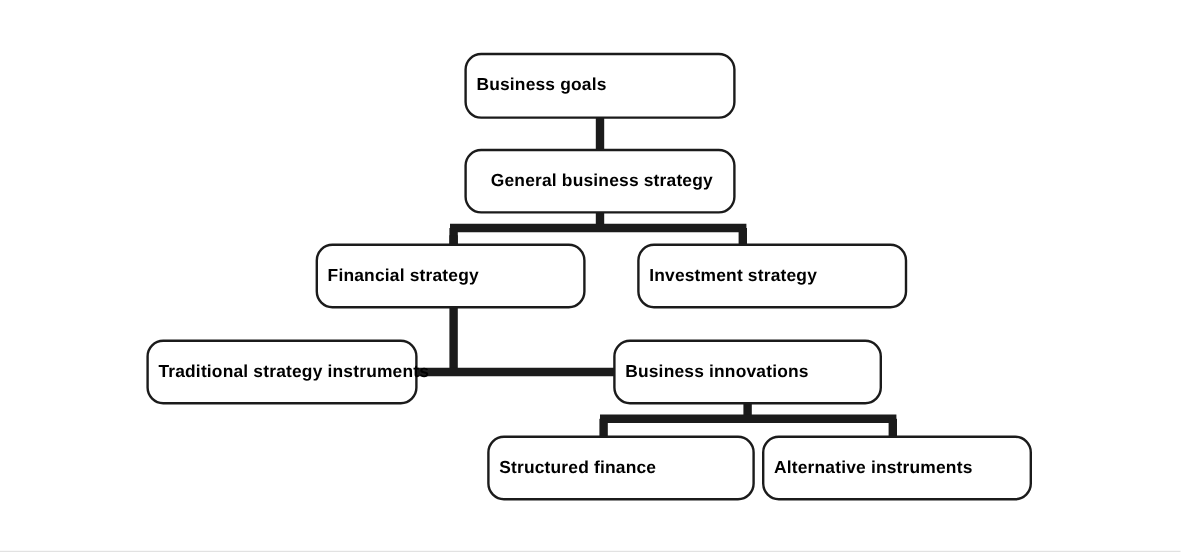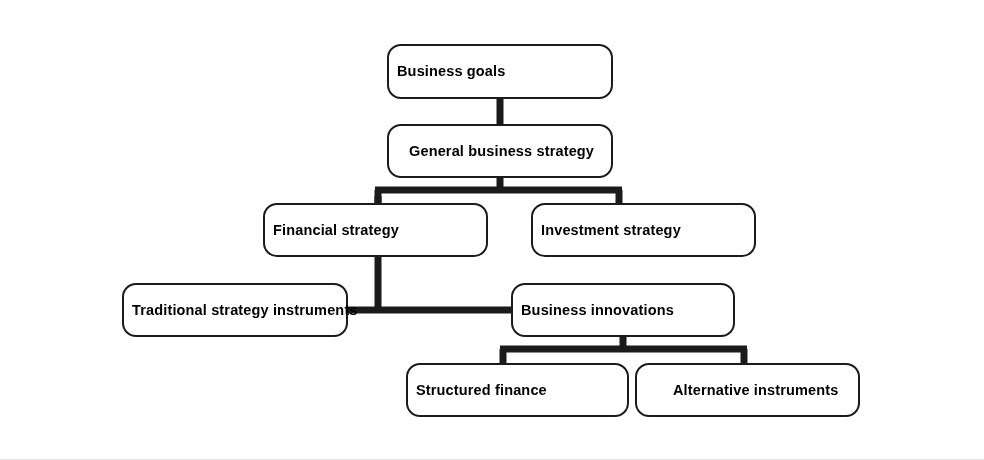--- a/index.html
+++ b/index.html
@@ -101,18 +101,18 @@
   </div>
 
   <div class="node" style="left:511px; top:283px; width:224px; height:54px;">
     <span class="node-label">Business innovations</span>
   </div>
 
   <div class="node" style="left:390px; top:363px; width:223px; height:54px;margin-left:16px;">
     <span class="node-label">Structured finance</span>
   </div>
 
-  <div class="node" style="left:635px; top:363px; width:225px; height:54px;padding-left:28px;">
+  <div class="node" style="left:635px; top:363px; width:225px; height:54px;">
     <span class="node-label">Alternative instruments</span>
   </div>
 
   <div class="bottom-hairline"></div>
 </div>
 
 </body></html>

